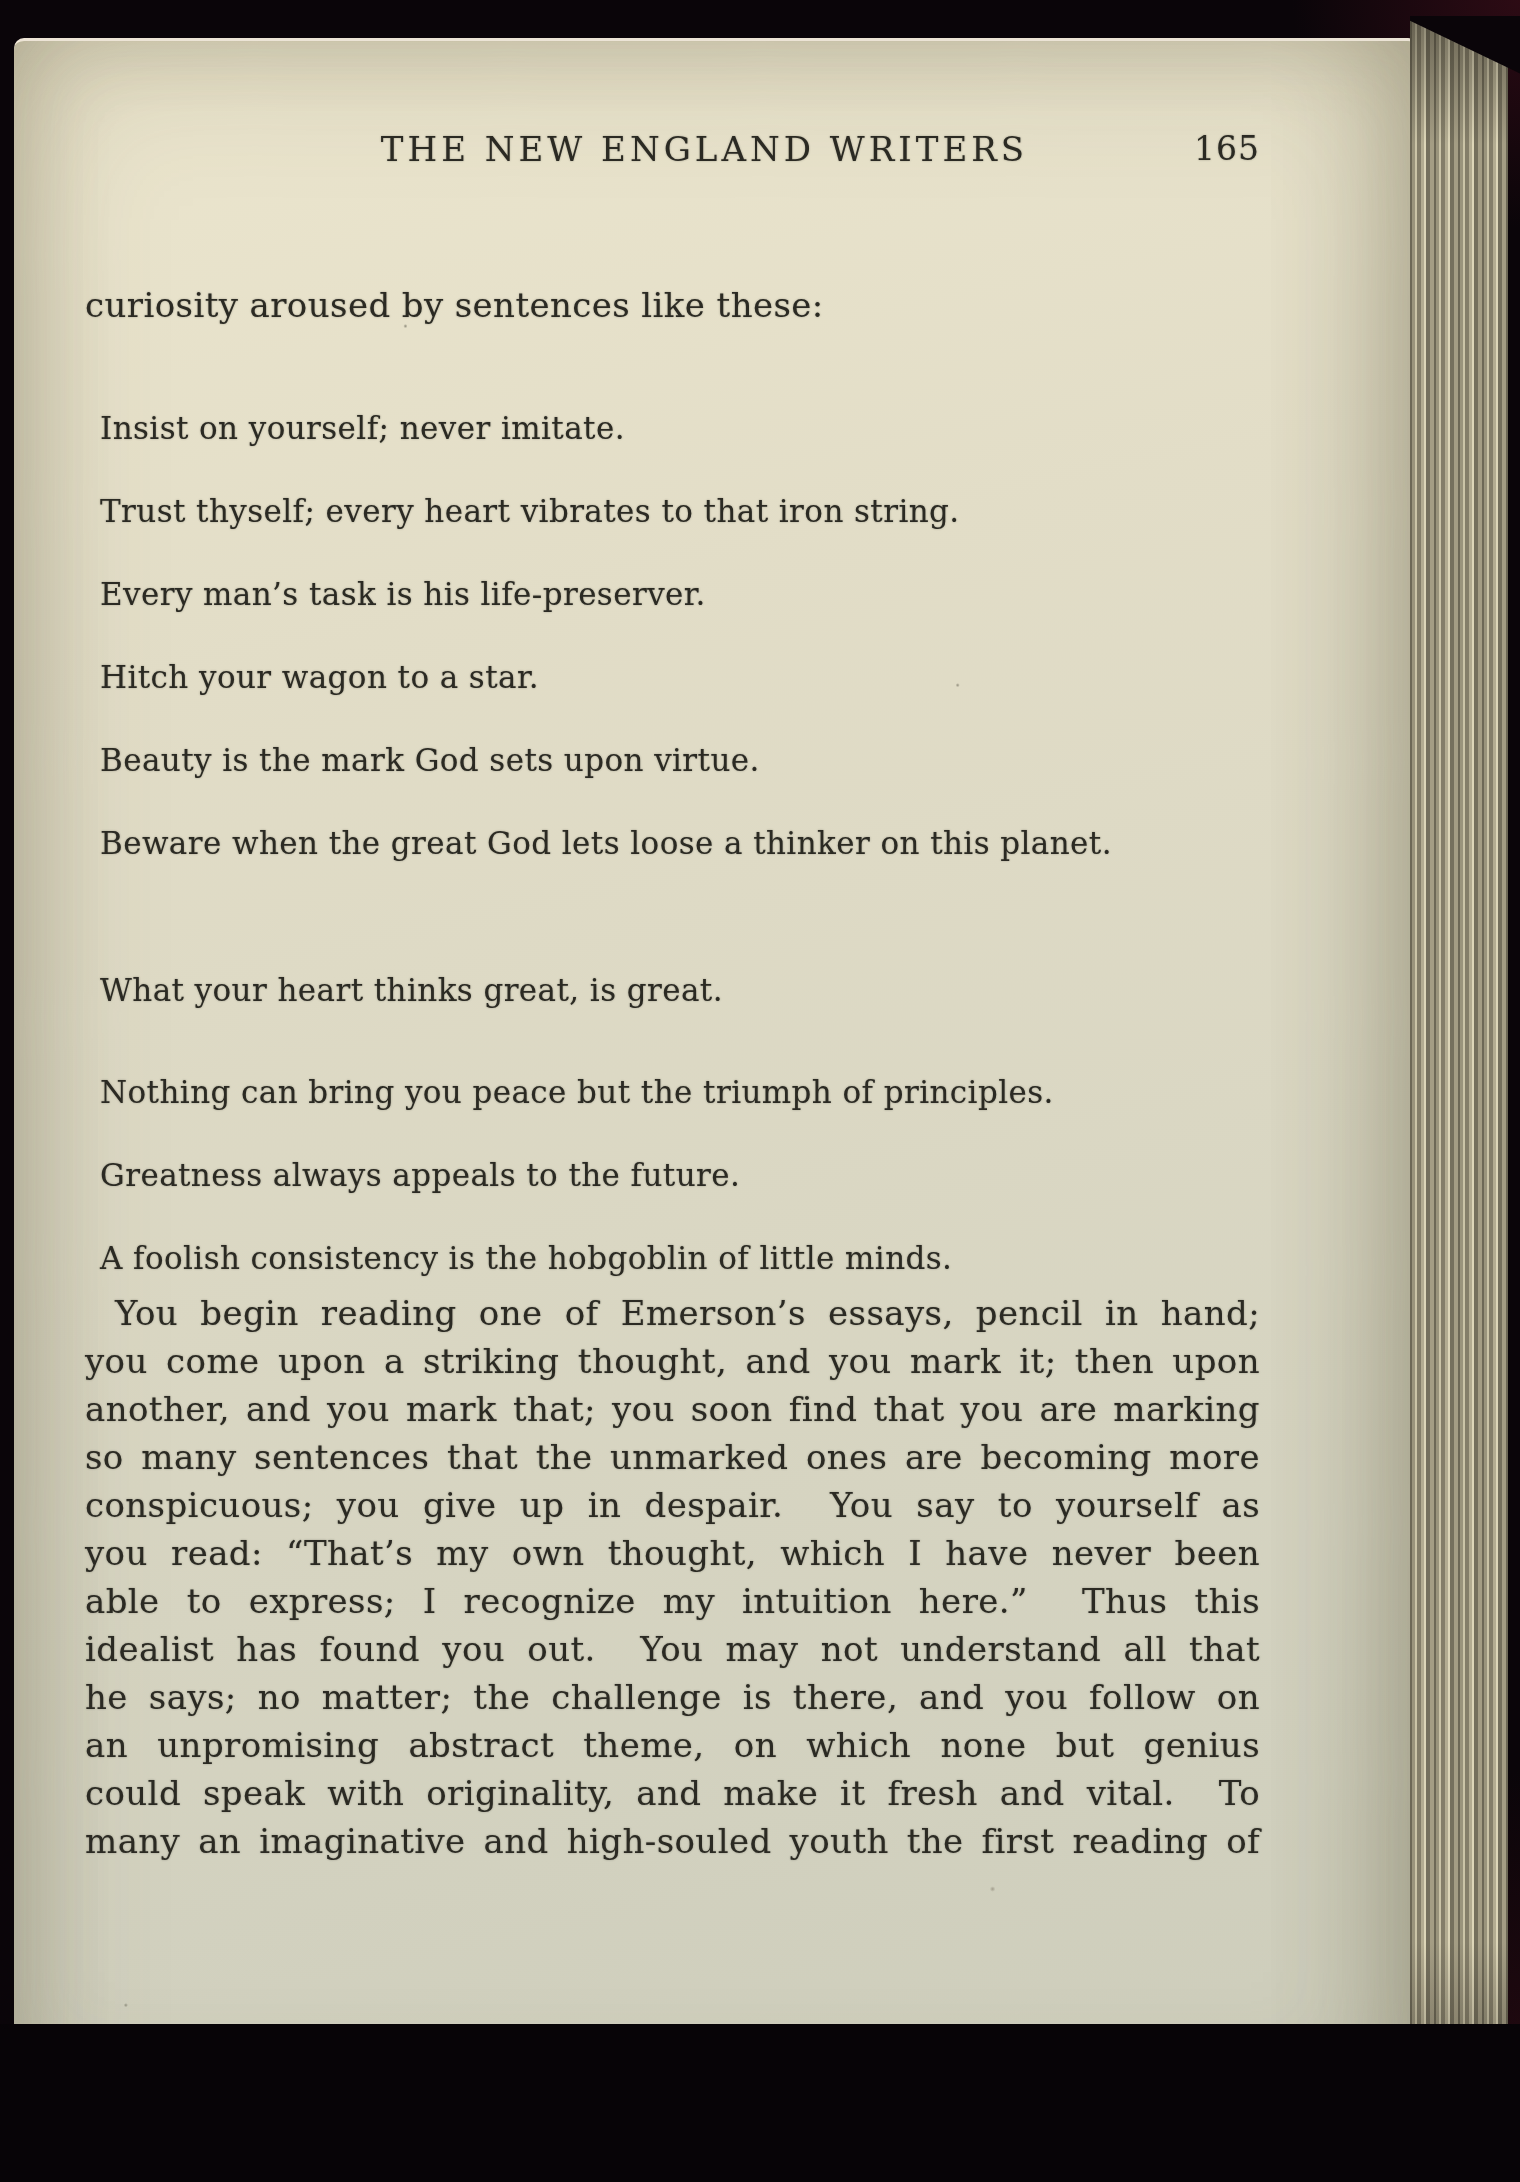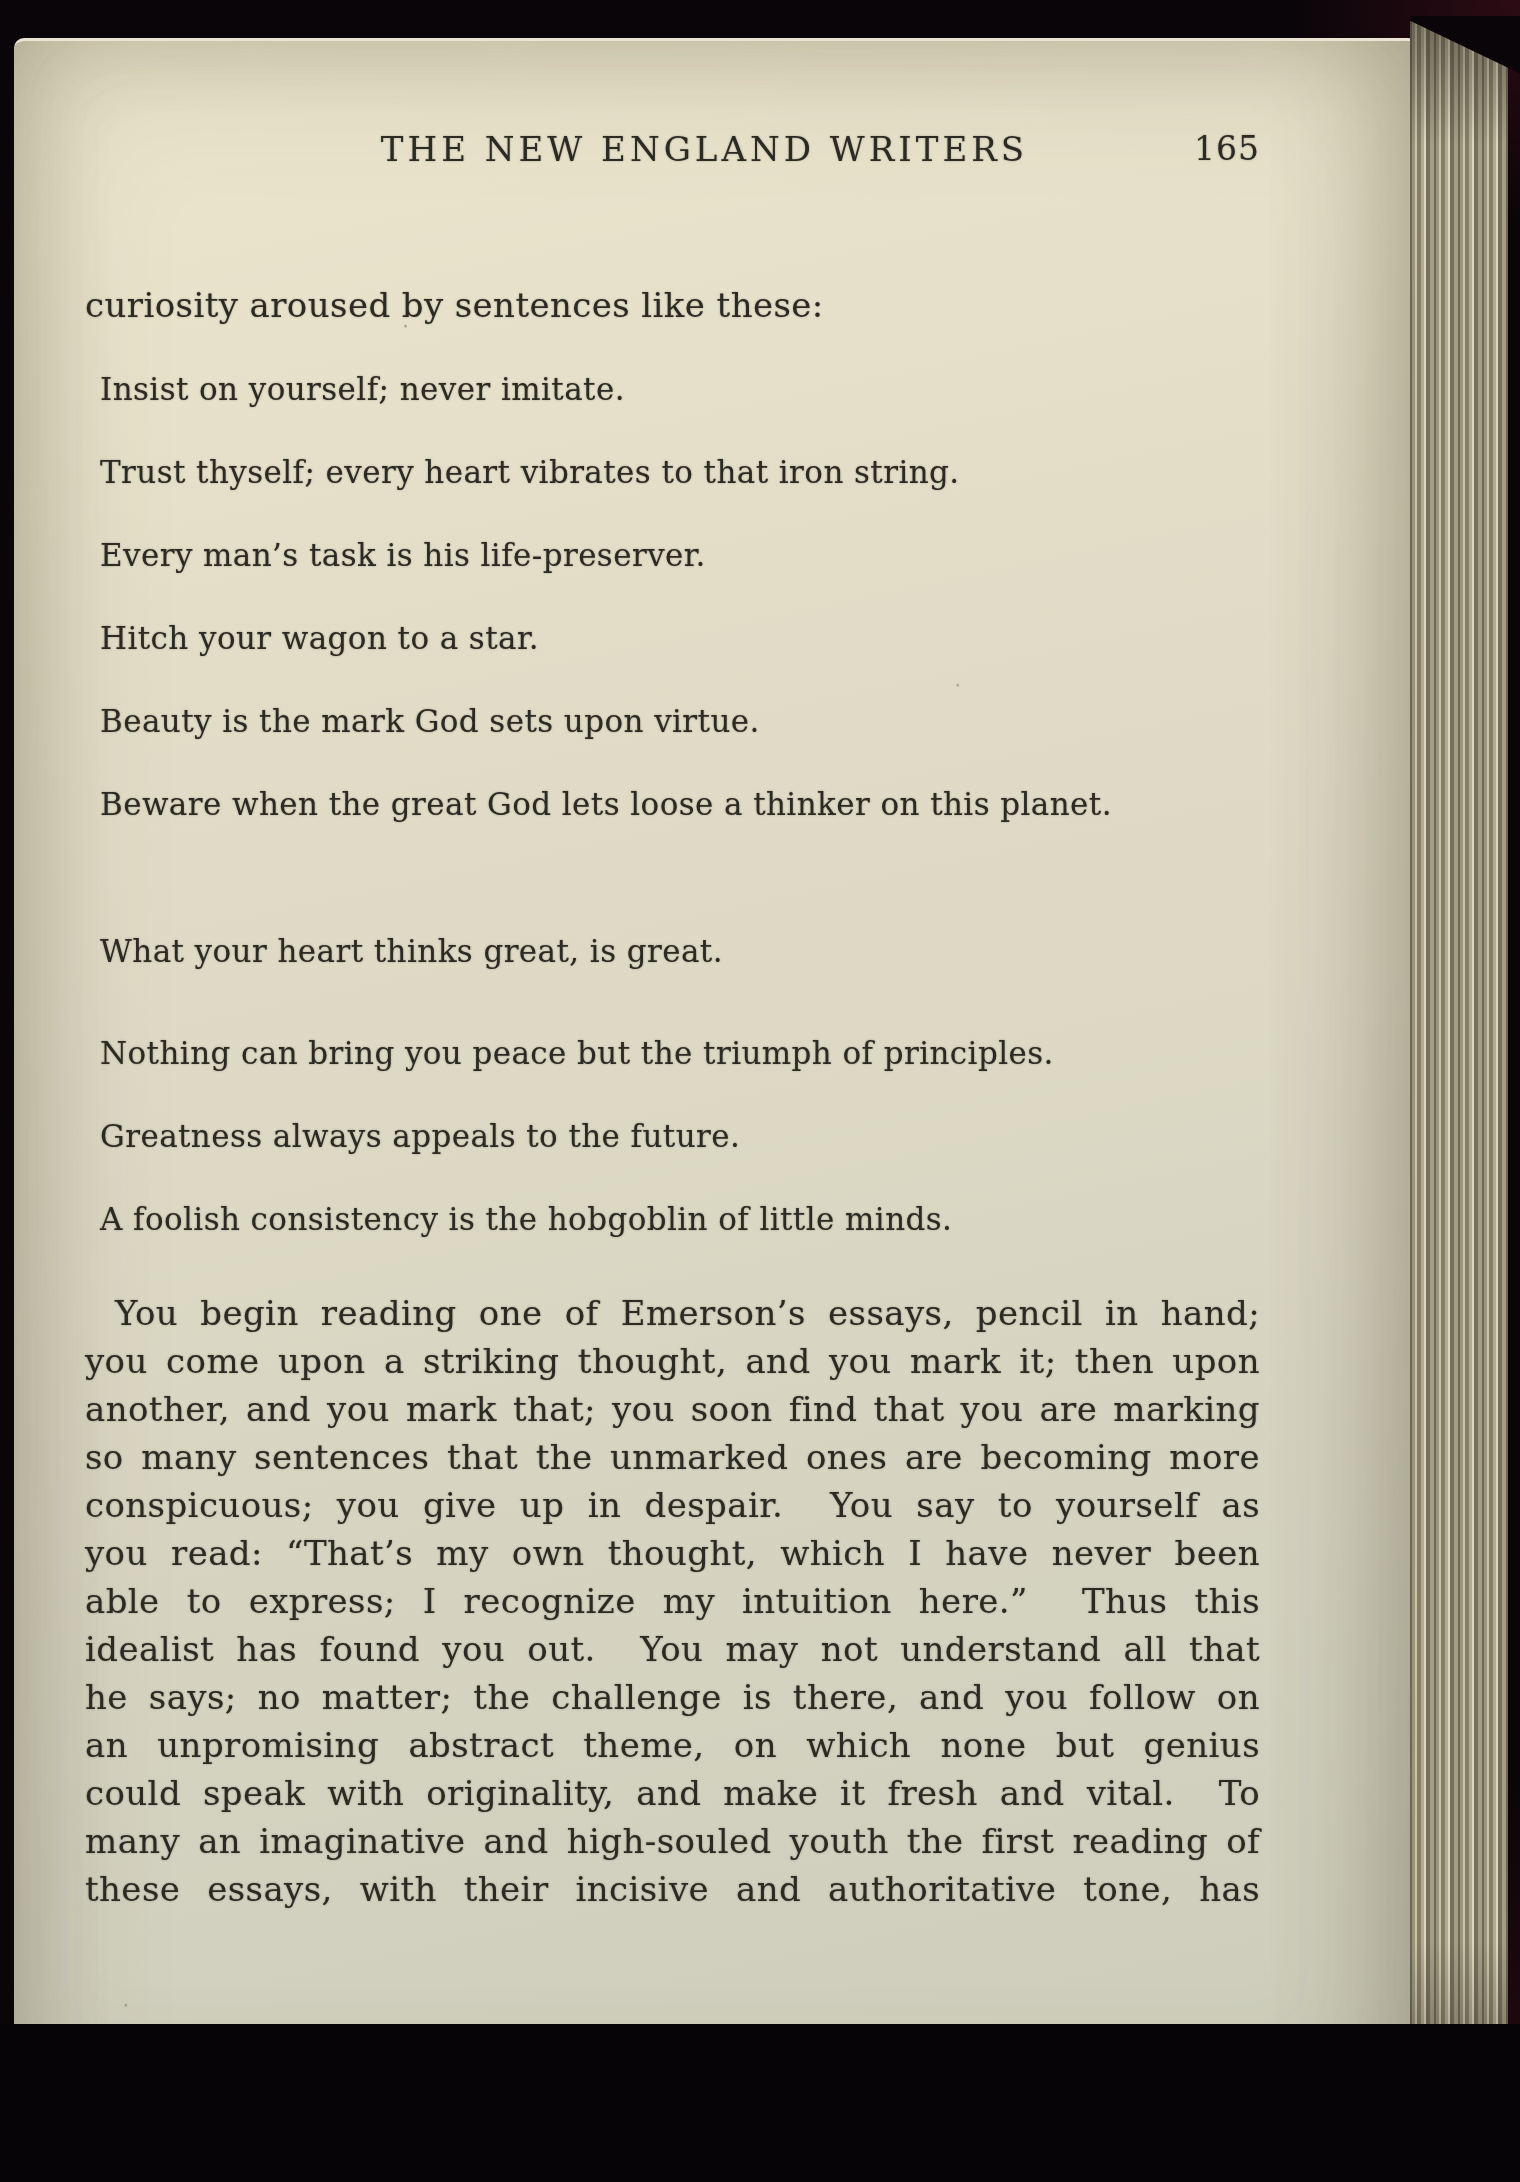--- a/index.html
+++ b/index.html
@@ -92,20 +92,21 @@
   .quote-line {
     position: absolute;
     left: 86px;
     width: 1160px;
     font-size: 31px;
     line-height: 40px;
     letter-spacing: .4px;
     color: #2b2a23;
     text-shadow: 0 0 2px rgba(43,42,35,.38);
     white-space: nowrap;
+    margin-top: 39px;
   }
 
   .body-block {
     position: absolute;
     left: 71px;
     top: 1248px;
     width: 1175px;
   }
   .body-line {
     font-size: 34px;
@@ -196,21 +197,20 @@
       <div class="body-line">another, and you mark that; you soon find that you are marking</div>
       <div class="body-line">so many sentences that the unmarked ones are becoming more</div>
       <div class="body-line">conspicuous; you give up in despair.&nbsp; You say to yourself as</div>
       <div class="body-line">you read: “That’s my own thought, which I have never been</div>
       <div class="body-line">able to express; I recognize my intuition here.”&nbsp; Thus this</div>
       <div class="body-line">idealist has found you out.&nbsp; You may not understand all that</div>
       <div class="body-line">he says; no matter; the challenge is there, and you follow on</div>
       <div class="body-line">an unpromising abstract theme, on which none but genius</div>
       <div class="body-line">could speak with originality, and make it fresh and vital.&nbsp; To</div>
       <div class="body-line">many an imaginative and high-souled youth the first reading of</div>
-      <div class="body-line">these essays, with their incisive and authoritative tone, has</div>
     </div>
 
   </div>
 
   <div class="fore-edge"></div>
   <div class="edge-wedge-top"></div>
   <div class="edge-wedge-bottom"></div>
 
   <div class="watermark">Christiansburg Institute, Inc</div>
 

